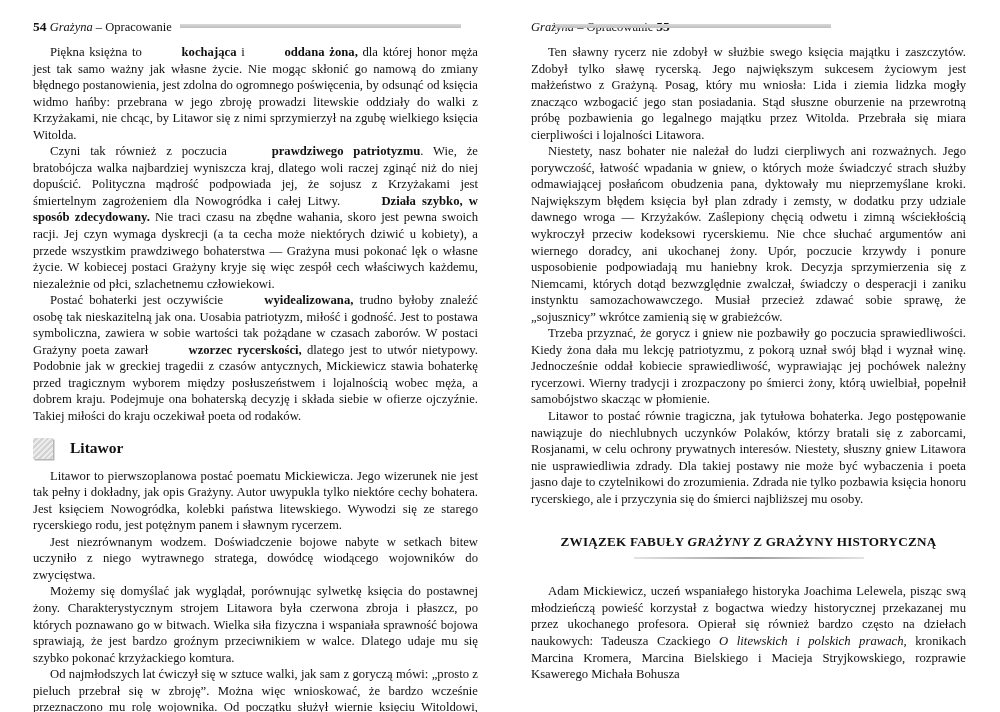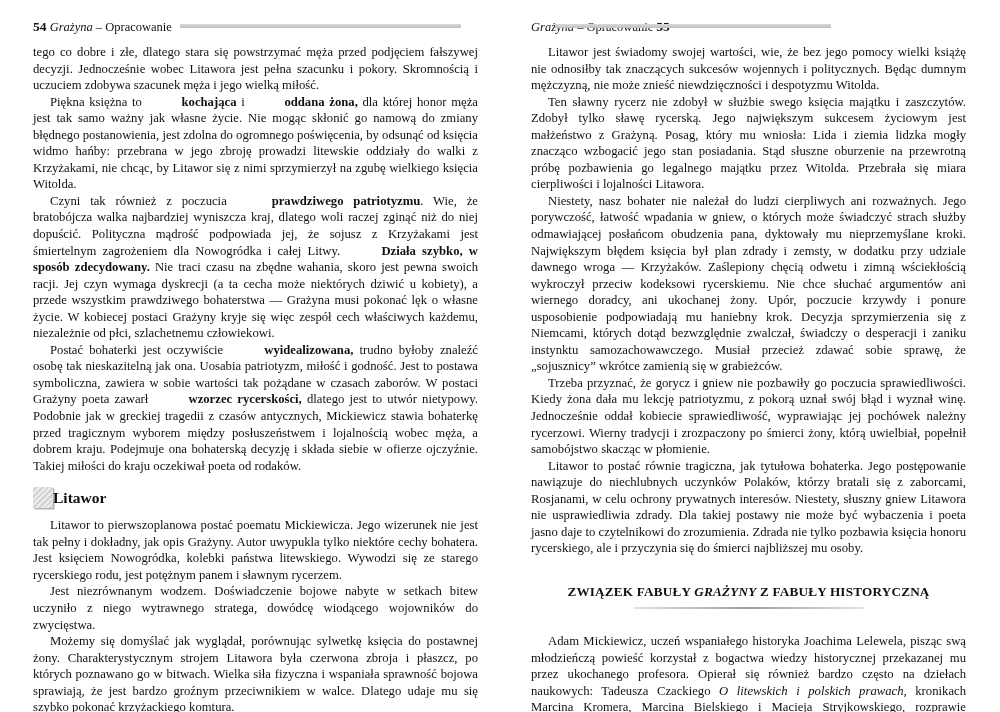--- a/index.html
+++ b/index.html
@@ -20,21 +20,21 @@
   .page-body{position:absolute;top:44px;left:0;right:0;}
   p.para{margin:0;text-align:justify;font-size:12.7px;line-height:16.55px;}
   p.para.indent{text-indent:17px;}
   .b{font-weight:bold;margin-left:35px;}
   .i{font-style:italic;margin-top:37px;}
 
   .sub-heading{margin:13px 0 9px 0;display:flex;align-items:center;}
   .ornament{width:20px;height:21px;display:inline-block;flex:0 0 auto;
             background:repeating-linear-gradient(135deg,#ececec 0 2px,#d2d2d2 2px 4px);
             box-shadow:1.5px 1.5px 0 #b5b5b5;}
-  .sub-heading-text{font-weight:bold;font-size:15.5px;}
+  .sub-heading-text{font-weight:bold;font-size:15.5px;margin-left:17px;}
 
   p.section-heading{margin:27px 0 24px 0;text-align:center;font-weight:bold;font-size:13.2px;
                     letter-spacing:0.2px;text-indent:0;line-height:16px;}
   p.section-heading::after{content:"";display:block;height:2px;margin:7px auto 0;width:230px;
                     background:linear-gradient(90deg,#e3e3e3,#9e9e9e 50%,#e3e3e3);}
 </style>
 </head>
 <body>
 
 <div class="spread">
@@ -42,21 +42,20 @@
   <div class="page page-left">
     <div class="page-header">
       <span class="pagenum">54</span>
       <span class="running-title">
         <i>Grażyna</i>
         <span>– Opracowanie</span>
       </span>
       <span class="header-rule"></span>
     </div>
     <div class="page-body">
-        <p class="para"><span>tego co dobre i złe, dlatego stara się powstrzymać męża przed podjęciem fałszywej decyzji. Jednocześnie wobec Litawora jest pełna szacunku i pokory. Skromnością i uczuciem zdobywa szacunek męża i jego wielką miłość.</span></p>
         <p class="para indent"><span>Piękna księżna to </span><span class="b">kochająca</span><span> i </span><span class="b">oddana żona,</span><span> dla której honor męża jest tak samo ważny jak własne życie. Nie mogąc skłonić go namową do zmiany błędnego postanowienia, jest zdolna do ogromnego poświęcenia, by odsunąć od księcia widmo hańby: przebrana w jego zbroję prowadzi litewskie oddziały do walki z Krzyżakami, nie chcąc, by Litawor się z nimi sprzymierzył na zgubę wielkiego księcia Witolda.</span></p>
         <p class="para indent"><span>Czyni tak również z poczucia </span><span class="b">prawdziwego patriotyzmu</span><span>. Wie, że bratobójcza walka najbardziej wyniszcza kraj, dlatego woli raczej zginąć niż do niej dopuścić. Polityczna mądrość podpowiada jej, że sojusz z Krzyżakami jest śmiertelnym zagrożeniem dla Nowogródka i całej Litwy. </span><span class="b">Działa szybko, w sposób zdecydowany.</span><span> Nie traci czasu na zbędne wahania, skoro jest pewna swoich racji. Jej czyn wymaga dyskrecji (a ta cecha może niektórych dziwić u kobiety), a przede wszystkim prawdziwego bohaterstwa — Grażyna musi pokonać lęk o własne życie. W kobiecej postaci Grażyny kryje się więc zespół cech właściwych każdemu, niezależnie od płci, szlachetnemu człowiekowi.</span></p>
         <p class="para indent"><span>Postać bohaterki jest oczywiście </span><span class="b">wyidealizowana,</span><span> trudno byłoby znaleźć osobę tak nieskazitelną jak ona. Uosabia patriotyzm, miłość i godność. Jest to postawa symboliczna, zawiera w sobie wartości tak pożądane w czasach zaborów. W postaci Grażyny poeta zawarł </span><span class="b">wzorzec rycerskości,</span><span> dlatego jest to utwór nietypowy. Podobnie jak w greckiej tragedii z czasów antycznych, Mickiewicz stawia bohaterkę przed tragicznym wyborem między posłuszeństwem i lojalnością wobec męża, a dobrem kraju. Podejmuje ona bohaterską decyzję i składa siebie w ofierze ojczyźnie. Takiej miłości do kraju oczekiwał poeta od rodaków.</span></p>
         <div class="sub-heading">
           <span class="ornament"></span>
           <span class="sub-heading-text">Litawor</span>
         </div>
         <p class="para indent"><span>Litawor to pierwszoplanowa postać poematu Mickiewicza. Jego wizerunek nie jest tak pełny i dokładny, jak opis Grażyny. Autor uwypukla tylko niektóre cechy bohatera. Jest księciem Nowogródka, kolebki państwa litewskiego. Wywodzi się ze starego rycerskiego rodu, jest potężnym panem i sławnym rycerzem.</span></p>
         <p class="para indent"><span>Jest niezrównanym wodzem. Doświadczenie bojowe nabyte w setkach bitew uczyniło z niego wytrawnego stratega, dowódcę wiodącego wojowników do zwycięstwa.</span></p>
         <p class="para indent"><span>Możemy się domyślać jak wyglądał, porównując sylwetkę księcia do postawnej żony. Charakterystycznym strojem Litawora była czerwona zbroja i płaszcz, po których poznawano go w bitwach. Wielka siła fizyczna i wspaniała sprawność bojowa sprawiają, że jest bardzo groźnym przeciwnikiem w walce. Dlatego udaje mu się szybko pokonać krzyżackiego komtura.</span></p>
@@ -67,23 +66,22 @@
   <div class="page page-right">
     <div class="page-header">
       <span class="header-rule"></span>
       <span class="running-title">
         <i>Grażyna</i>
         <span>– Opracowanie</span>
       </span>
       <span class="pagenum">55</span>
     </div>
     <div class="page-body">
-        <p class="para indent"><span>Litawor jest świadomy swojej wartości, wie, że bez jego pomocy wielki książę nie odnosiłby tak znaczących sukcesów wojennych i politycznych. Będąc dumnym mężczyzną, nie może znieść niewdzięczności i despotyzmu Witolda.</span></p>
         <p class="para indent"><span>Ten sławny rycerz nie zdobył w służbie swego księcia majątku i zaszczytów. Zdobył tylko sławę rycerską. Jego największym sukcesem życiowym jest małżeństwo z Grażyną. Posag, który mu wniosła: Lida i ziemia lidzka mogły znacząco wzbogacić jego stan posiadania. Stąd słuszne oburzenie na przewrotną próbę pozbawienia go legalnego majątku przez Witolda. Przebrała się miara cierpliwości i lojalności Litawora.</span></p>
         <p class="para indent"><span>Niestety, nasz bohater nie należał do ludzi cierpliwych ani rozważnych. Jego porywczość, łatwość wpadania w gniew, o których może świadczyć strach służby odmawiającej posłańcom obudzenia pana, dyktowały mu nieprzemyślane kroki. Największym błędem księcia był plan zdrady i zemsty, w dodatku przy udziale dawnego wroga — Krzyżaków. Zaślepiony chęcią odwetu i zimną wściekłością wykroczył przeciw kodeksowi rycerskiemu. Nie chce słuchać argumentów ani wiernego doradcy, ani ukochanej żony. Upór, poczucie krzywdy i ponure usposobienie podpowiadają mu haniebny krok. Decyzja sprzymierzenia się z Niemcami, których dotąd bezwzględnie zwalczał, świadczy o desperacji i zaniku instynktu samozachowawczego. Musiał przecież zdawać sobie sprawę, że „sojusznicy” wkrótce zamienią się w grabieżców.</span></p>
         <p class="para indent"><span>Trzeba przyznać, że gorycz i gniew nie pozbawiły go poczucia sprawiedliwości. Kiedy żona dała mu lekcję patriotyzmu, z pokorą uznał swój błąd i wyznał winę. Jednocześnie oddał kobiecie sprawiedliwość, wyprawiając jej pochówek należny rycerzowi. Wierny tradycji i zrozpaczony po śmierci żony, którą uwielbiał, popełnił samobójstwo skacząc w płomienie.</span></p>
         <p class="para indent"><span>Litawor to postać równie tragiczna, jak tytułowa bohaterka. Jego postępowanie nawiązuje do niechlubnych uczynków Polaków, którzy bratali się z zaborcami, Rosjanami, w celu ochrony prywatnych interesów. Niestety, słuszny gniew Litawora nie usprawiedliwia zdrady. Dla takiej postawy nie może być wybaczenia i poeta jasno daje to czytelnikowi do zrozumienia. Zdrada nie tylko pozbawia księcia honoru rycerskiego, ale i przyczynia się do śmierci najbliższej mu osoby.</span></p>
-        <p class="para section-heading"><span>ZWIĄZEK FABUŁY </span><span class="i">GRAŻYNY</span><span> Z FABUŁY HISTORYCZNĄ</span></p>
+        <p class="para section-heading"><span>ZWIĄZEK FABUŁY </span><span class="i">GRAŻYNY</span><span> Z GRAŻYNY HISTORYCZNĄ</span></p>
         <p class="para indent"><span>Adam Mickiewicz, uczeń wspaniałego historyka Joachima Lelewela, pisząc swą młodzieńczą powieść korzystał z bogactwa wiedzy historycznej przekazanej mu przez ukochanego profesora. Opierał się również bardzo często na dziełach naukowych: Tadeusza Czackiego </span><span class="i">O litewskich i polskich prawach</span><span>, kronikach Marcina Kromera, Marcina Bielskiego i Macieja Stryjkowskiego, rozprawie Ksawerego Michała Bohusza </span></p>
       </div>
   </div>
 
 </div>
 
 </body></html>

